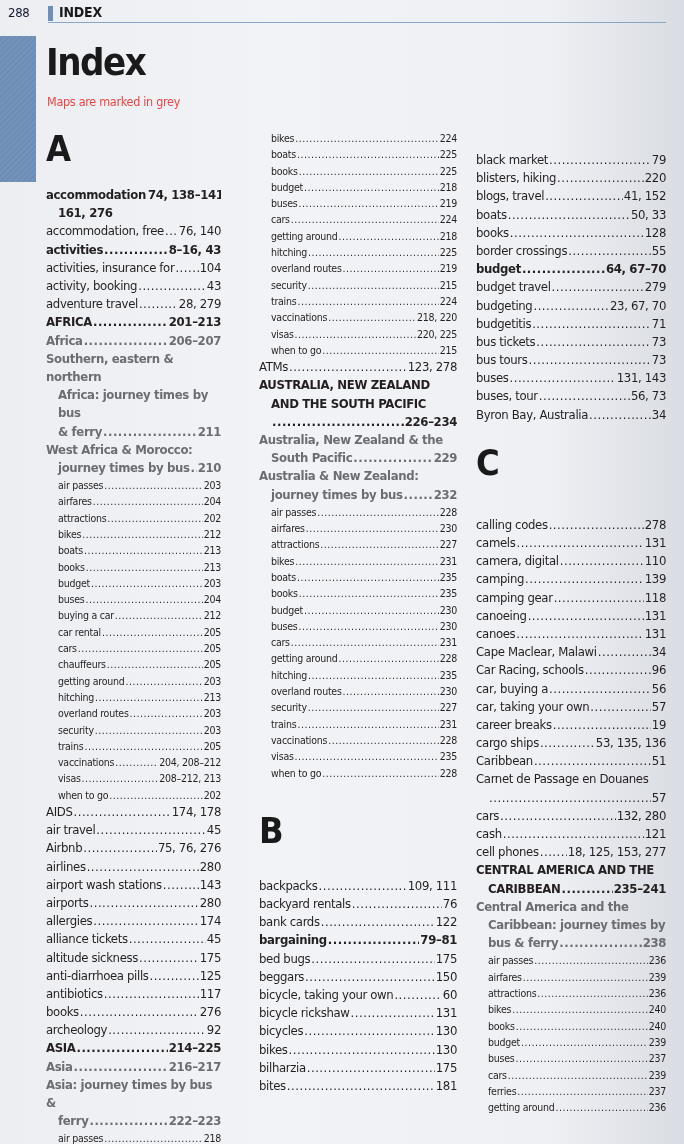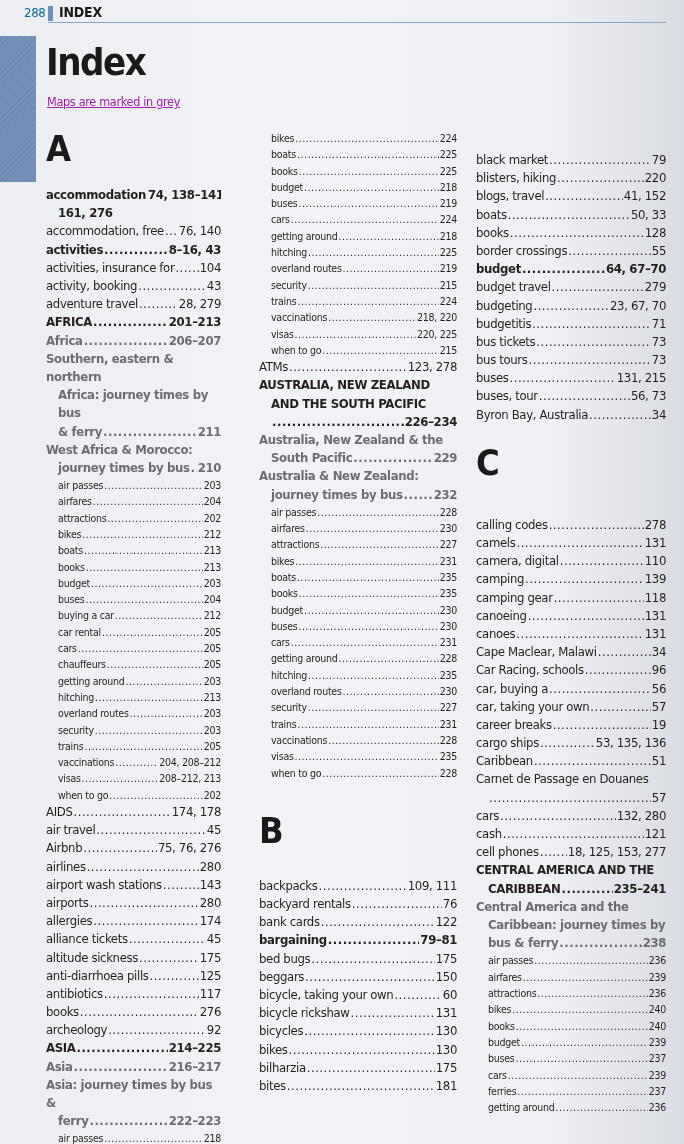--- a/index.html
+++ b/index.html
@@ -3,28 +3,28 @@
 <meta charset="utf-8">
 <style>
   html, body { margin: 0; padding: 0; }
   body {
     width: 684px; height: 1144px; overflow: hidden; position: relative;
     background: linear-gradient(90deg, #eceef2 0%, #f2f3f6 40%, #eef0f4 80%, #d9dce2 100%);
     font-family: "DejaVu Sans Condensed", "Liberation Sans Narrow", "Liberation Sans", sans-serif;
     color: #231f20;
   }
   .header { position: absolute; left: 0; top: 0; width: 684px; height: 24px; }
-  .page-num { position: absolute; left: 24px; top: 5px; font-size: 13px; color: #0369a1; letter-spacing: -0.3px; }
+  .page-num { position: absolute; left: 8px; top: 5px; font-size: 13px; color: #0f172a; letter-spacing: -0.3px; }
   .hdr-mark { position: absolute; left: 48px; top: 6px; width: 5px; height: 15px; background: #6f8fb7; }
   .hdr-title { position: absolute; left: 59px; top: 4px; font-size: 14px; font-weight: bold; color: #1b1b1b; letter-spacing: -0.2px; }
   .hdr-rule { position: absolute; left: 48px; top: 22px; width: 618px; height: 1px; background: #8aa4c4; }
   .side-bar { position: absolute; left: 0; top: 36px; width: 36px; height: 146px;
     background: repeating-linear-gradient(135deg, #7393ba 0 2px, #6d8db4 2px 4px); }
   .title { position: absolute; left: 46px; top: 40px; font-size: 38px; font-weight: bold; letter-spacing: -1.5px; color: #1a1a1a; }
-  .subtitle { position: absolute; left: 47px; top: 94px; font-size: 12.5px; color: #a21caf; letter-spacing: -0.3px; text-decoration: underline; }
+  .subtitle { position: absolute; left: 47px; top: 94px; font-size: 12.5px; color: #ef4444; letter-spacing: -0.3px; }
   .letter { position: absolute; font-size: 36px; font-weight: bold; color: #1a1a1a; letter-spacing: -1px; }
   .col { position: absolute; }
   .entry { display: flex; align-items: baseline; white-space: nowrap; overflow: hidden; }
   .entry .t { flex: 0 0 auto; }
   .entry .d { flex: 1 1 auto; overflow: hidden; margin: 0 1px; letter-spacing: 0.5px; }
   .entry .d::after { content: "........................................................................................................................................................................"; }
   .entry .p { flex: 0 0 auto; }
   .main { font-size: 13px; height: 18.2px; line-height: 18.2px; letter-spacing: -0.35px; }
   .sub { font-size: 10.5px; height: 16.3px; line-height: 16.3px; padding-left: 12px; letter-spacing: -0.25px; }
   .bold { font-weight: bold; }
@@ -621,21 +621,21 @@
         <span class="p">73</span>
       </div>
       <div class="entry main">
         <span class="t">bus tours</span>
         <span class="d"></span>
         <span class="p">73</span>
       </div>
       <div class="entry main">
         <span class="t">buses</span>
         <span class="d"></span>
-        <span class="p">131, 215</span>
+        <span class="p">131, 143</span>
       </div>
       <div class="entry main">
         <span class="t">buses, tour</span>
         <span class="d"></span>
         <span class="p">56, 73</span>
       </div>
       <div class="entry main">
         <span class="t">Byron Bay, Australia</span>
         <span class="d"></span>
         <span class="p">34</span>

